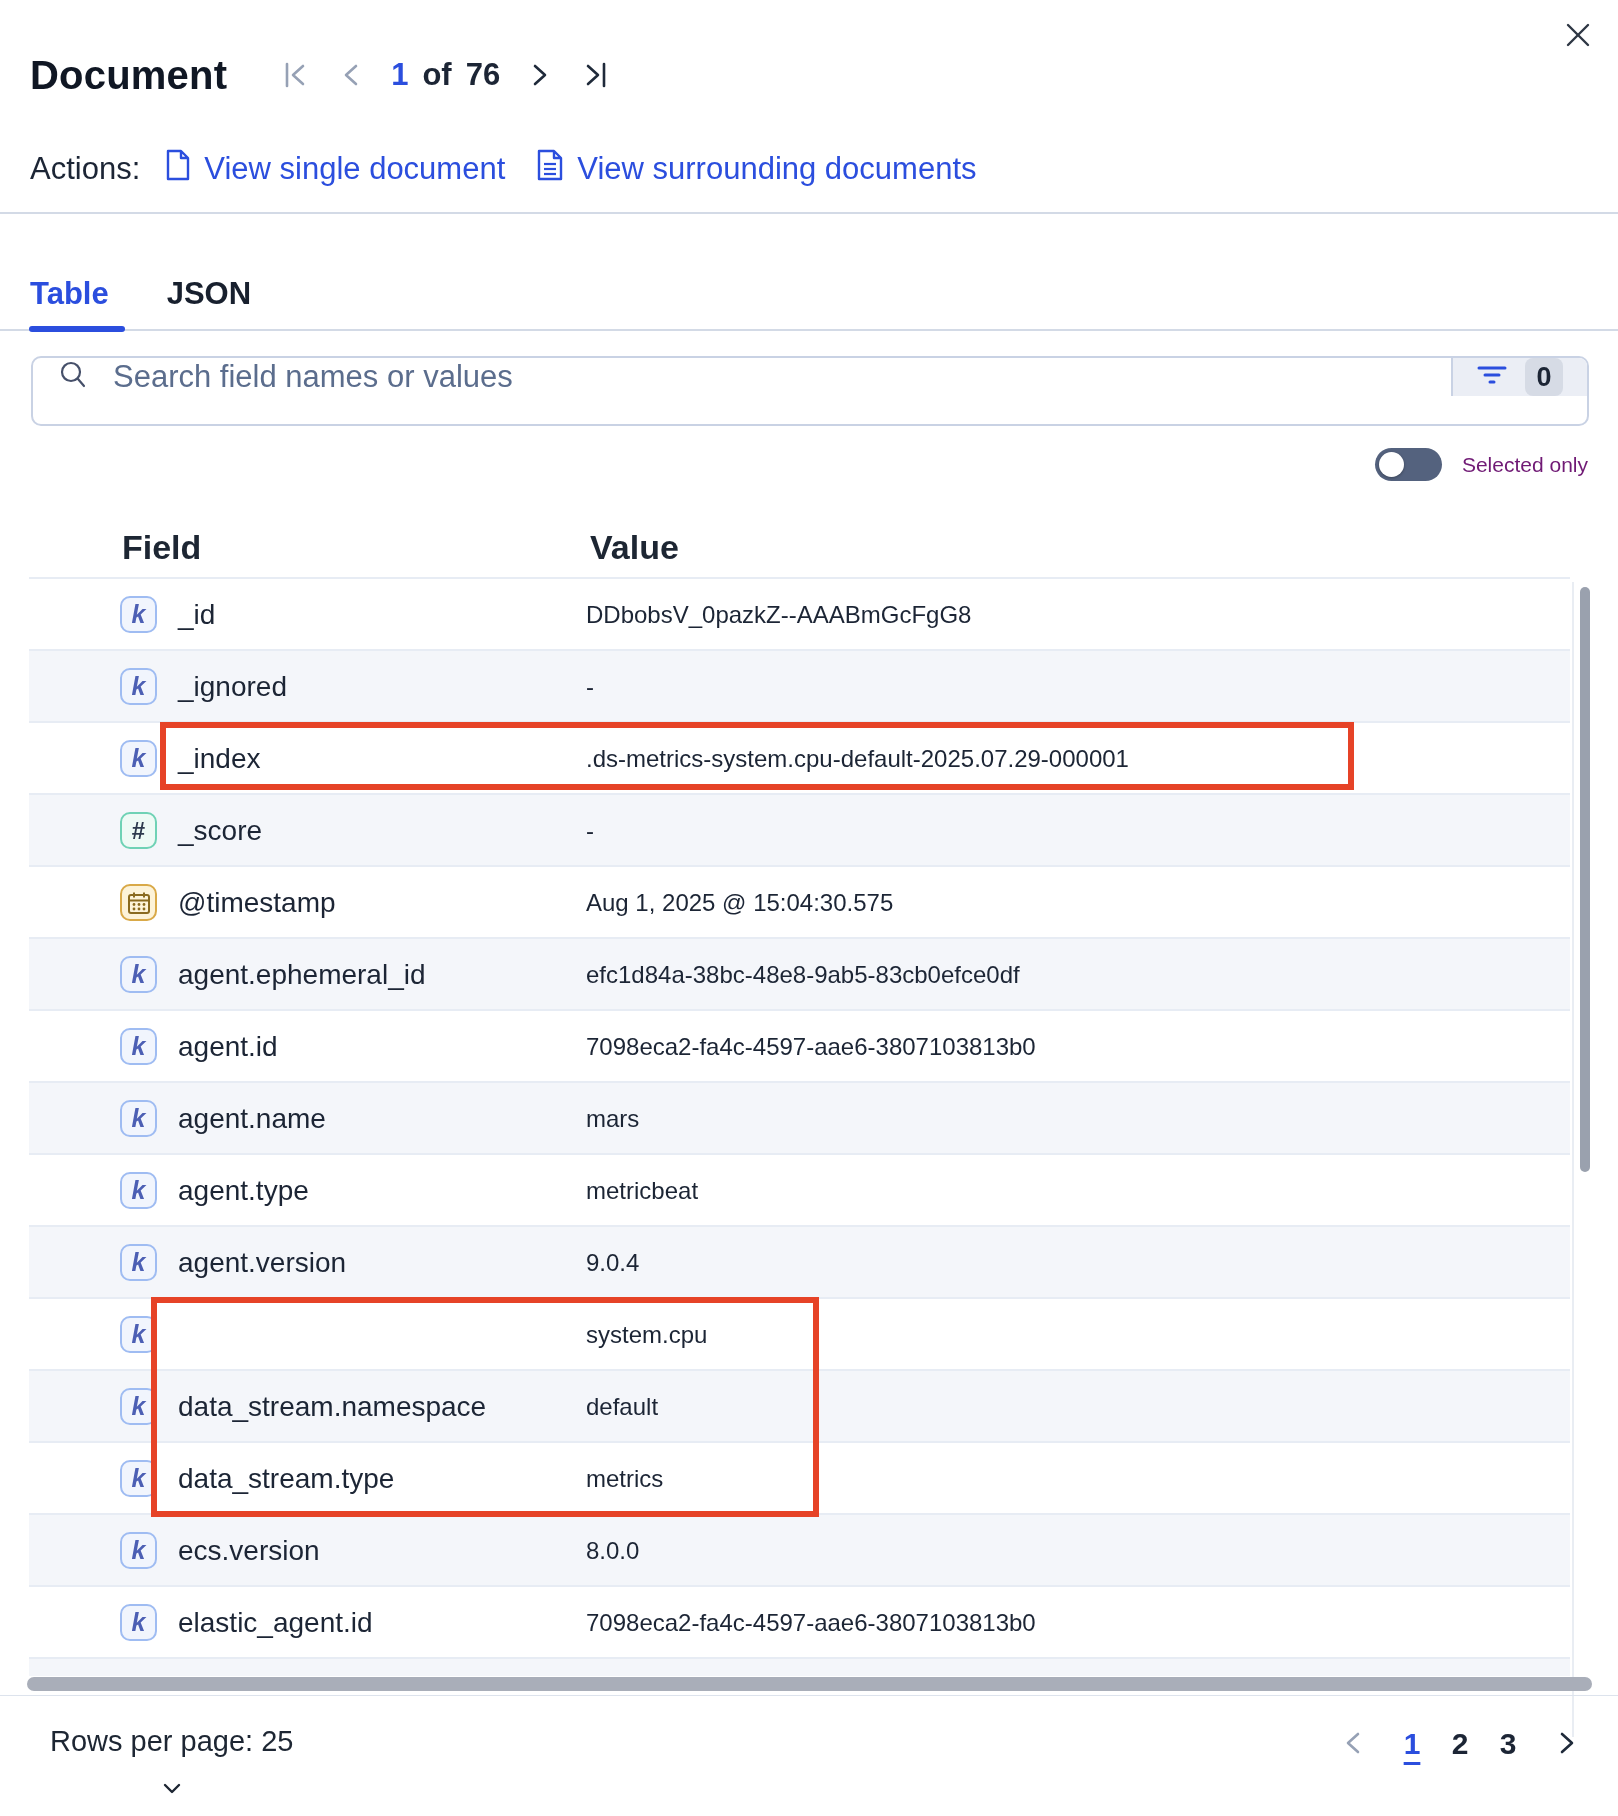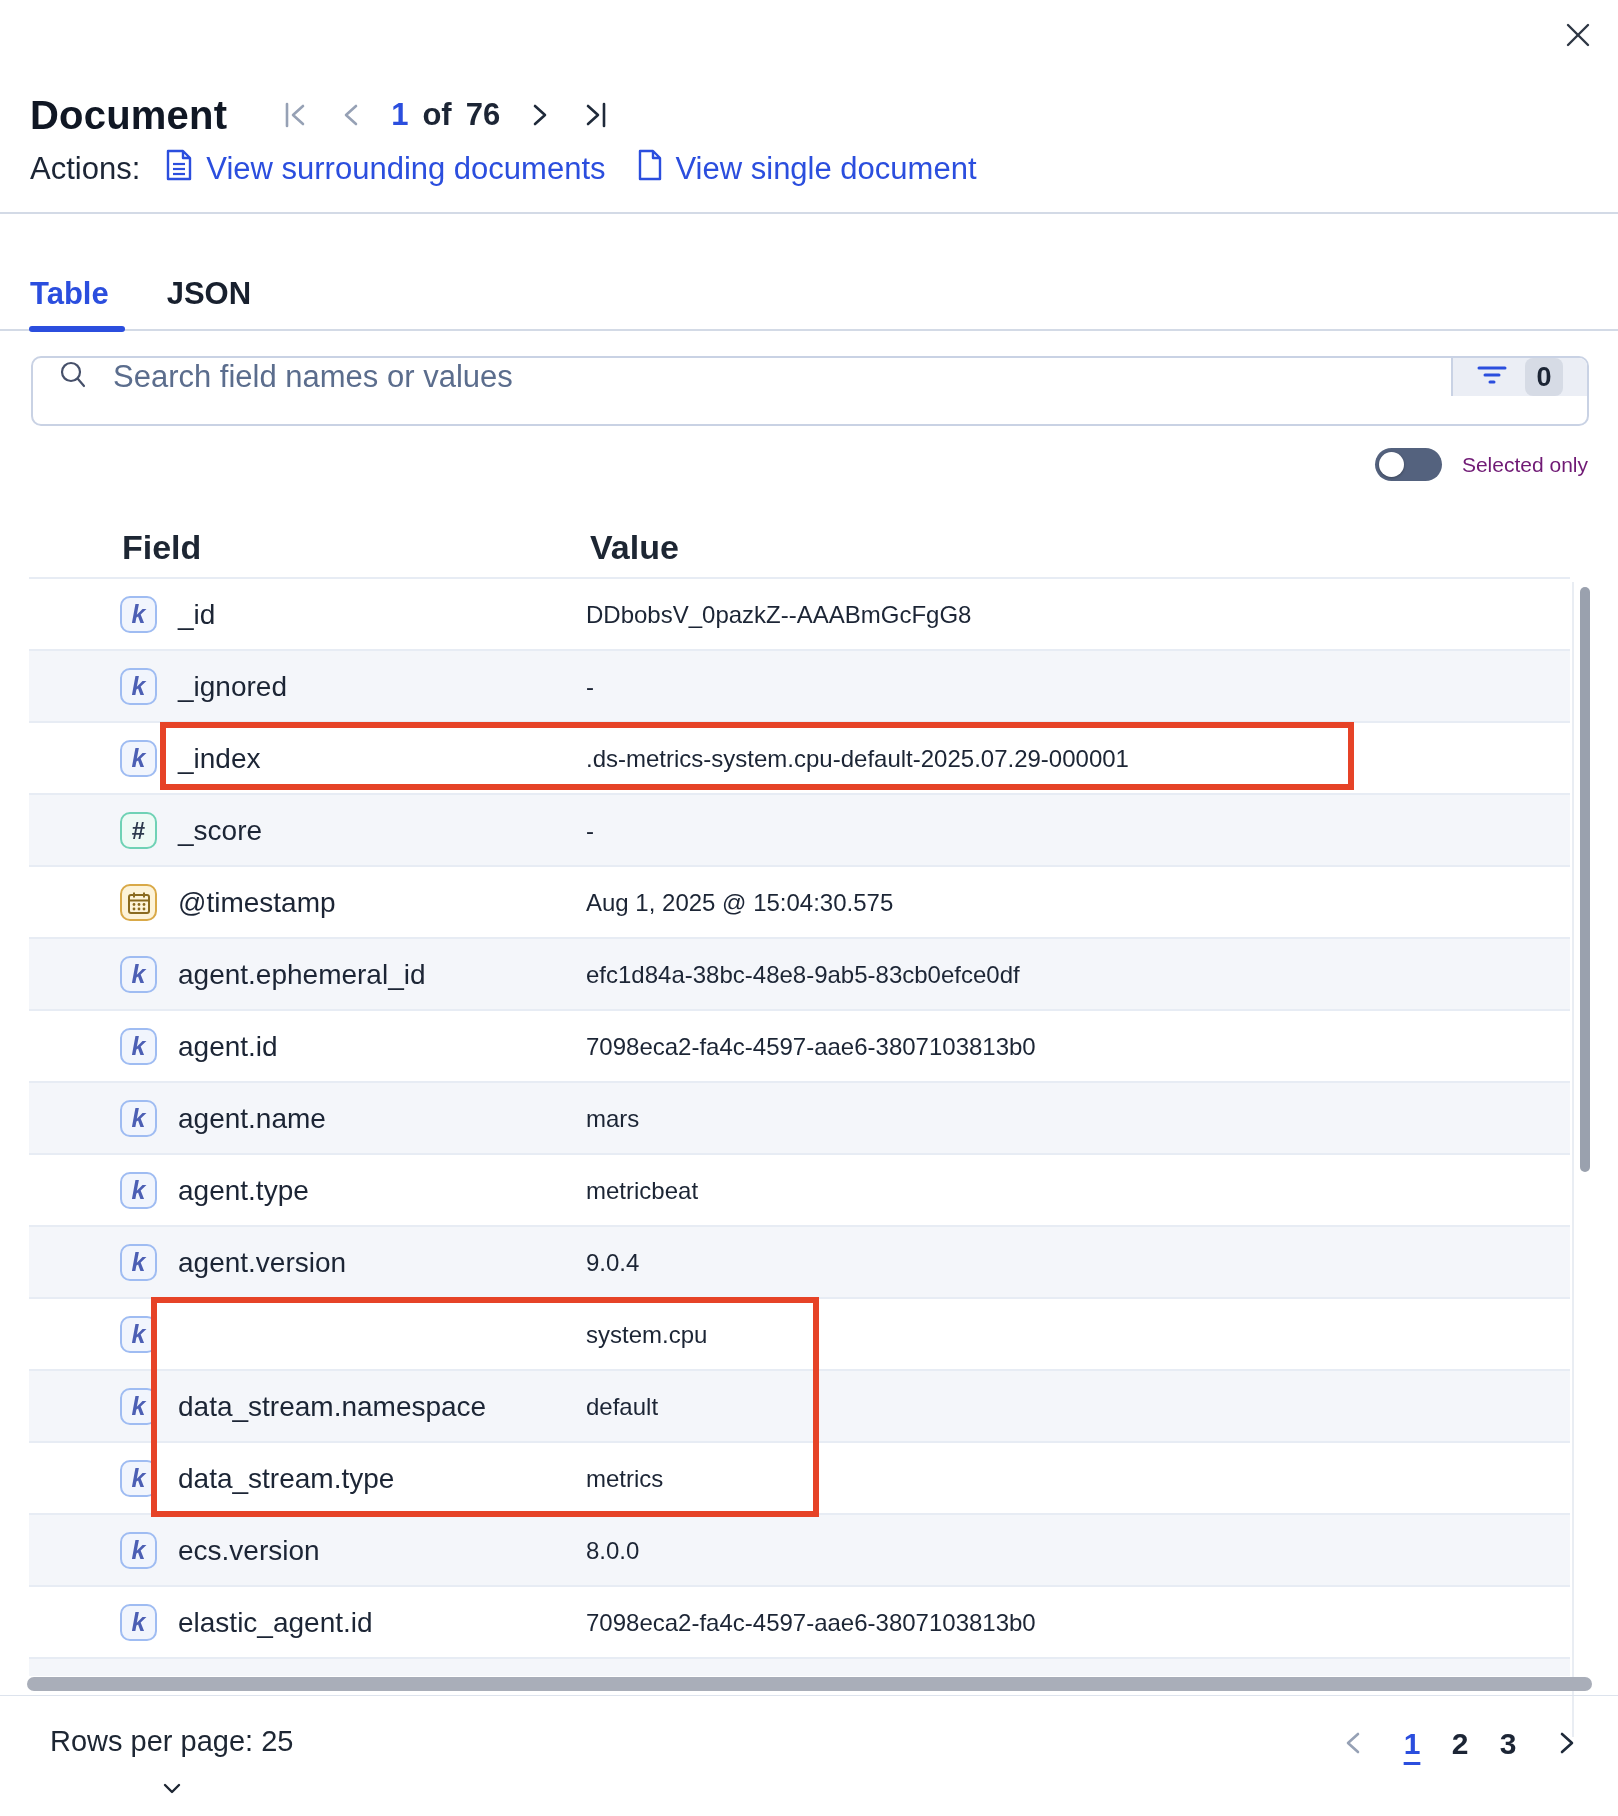--- a/index.html
+++ b/index.html
@@ -1,21 +1,21 @@
 <!DOCTYPE html>
 <html><head>
 <meta charset="utf-8">
 <style>
   html,body{margin:0;padding:0;background:#fff;}
   .flyout{
     position:relative;width:1618px;height:1816px;background:#fff;overflow:hidden;
     font-family:"Liberation Sans", sans-serif;color:#1c2535;
   }
   
-  .title-row{position:absolute;left:30px;top:50px;height:50px;display:flex;align-items:center;gap:34px;margin-top:40px;}
+  .title-row{position:absolute;left:30px;top:50px;height:50px;display:flex;align-items:center;gap:34px;}
   .flyout-title{font-size:40px;font-weight:700;color:#101724;letter-spacing:.2px;}
   .doc-pager{display:flex;align-items:center;gap:26px;margin-left:18px;}
   .pager-btn{background:none;border:none;padding:0;cursor:pointer;display:flex;align-items:center;}
   .pager-btn svg{display:block;}
   .pager-count{display:flex;align-items:center;gap:14px;font-size:31px;font-weight:600;color:#1c2535;}
   .pager-current{color:#2b4ede;}
   .close-btn{position:absolute;right:18px;top:14px;width:44px;height:44px;background:none;border:none;cursor:pointer;display:flex;align-items:center;justify-content:center;}
   .actions-row{position:absolute;left:30px;top:146px;height:46px;display:flex;align-items:center;gap:4px;font-size:31px;}
   .actions-label{color:#1c2535;margin-right:20px;}
   .action-link{display:flex;align-items:center;gap:12px;color:#2b4ede;font-weight:500;text-decoration:none;cursor:pointer;margin-right:26px;}
@@ -128,38 +128,38 @@
             <path d="M26 6 L6 26"></path>
           </g>
         </svg>
     </span>
   </button>
 
   <div class="actions-row">
     <span class="actions-label">Actions:</span>
     <a class="action-link">
       <span>
+        <svg width="28" height="34" viewBox="0 0 28 34">
+            <path d="M4 3 h13 l7 7 v21 h-20 z M17 3 v7 h7" fill="none" stroke="#2b4ede" stroke-width="2.4" stroke-linejoin="round"></path>
+          </svg>
+      </span>
+      <span>View single document</span>
+    </a>
+    <a class="action-link">
+      <span>
         <svg width="30" height="34" viewBox="0 0 30 34">
             <path d="M4 3 h15 l7 7 v21 h-22 z M19 3 v7 h7" fill="none" stroke="#2b4ede" stroke-width="2.4" stroke-linejoin="round"></path>
             <g stroke="#2b4ede" stroke-width="2.2">
               <path d="M9 16 h12"></path>
               <path d="M9 21 h12"></path>
               <path d="M9 26 h12"></path>
             </g>
           </svg>
       </span>
       <span>View surrounding documents</span>
-    </a>
-    <a class="action-link">
-      <span>
-        <svg width="28" height="34" viewBox="0 0 28 34">
-            <path d="M4 3 h13 l7 7 v21 h-20 z M17 3 v7 h7" fill="none" stroke="#2b4ede" stroke-width="2.4" stroke-linejoin="round"></path>
-          </svg>
-      </span>
-      <span>View single document</span>
     </a>
   </div>
 
   <div class="hdr-divider"></div>
 
   <div class="tabs">
     <button class="tab active">Table</button>
     <button class="tab">JSON</button>
   </div>
   <div class="tab-rule"></div>

